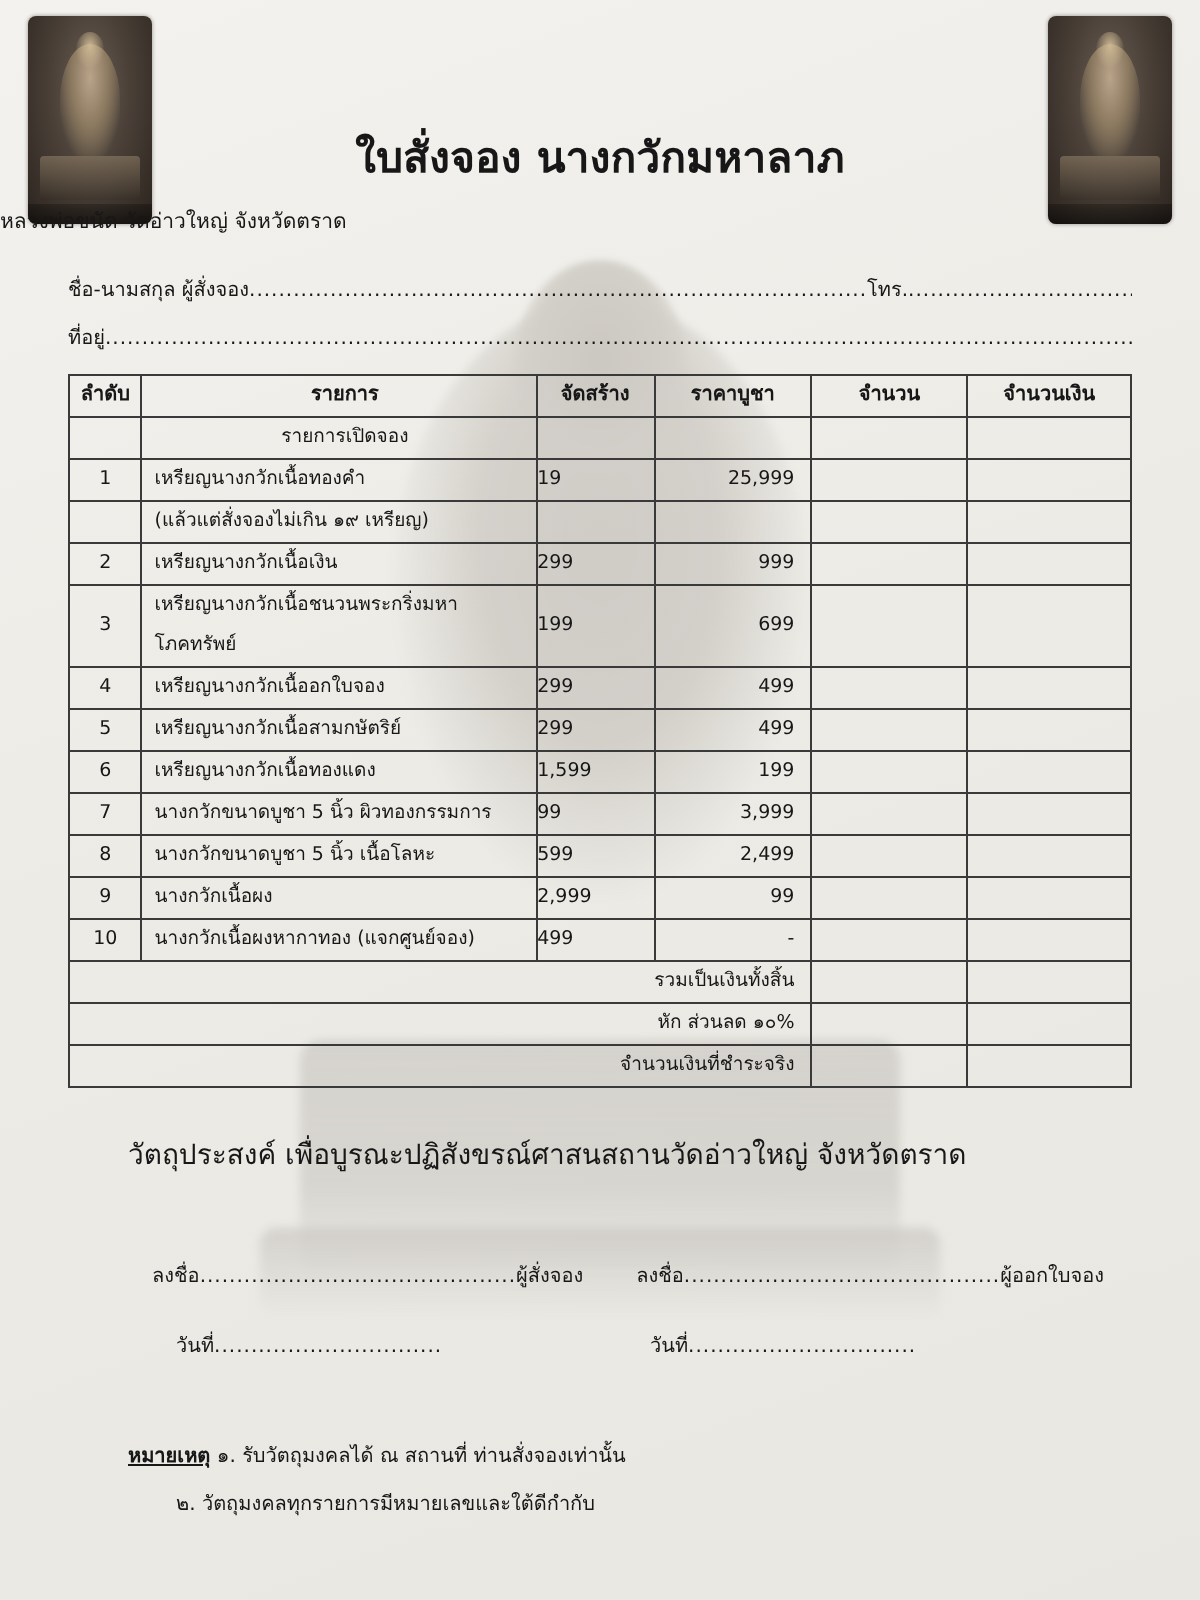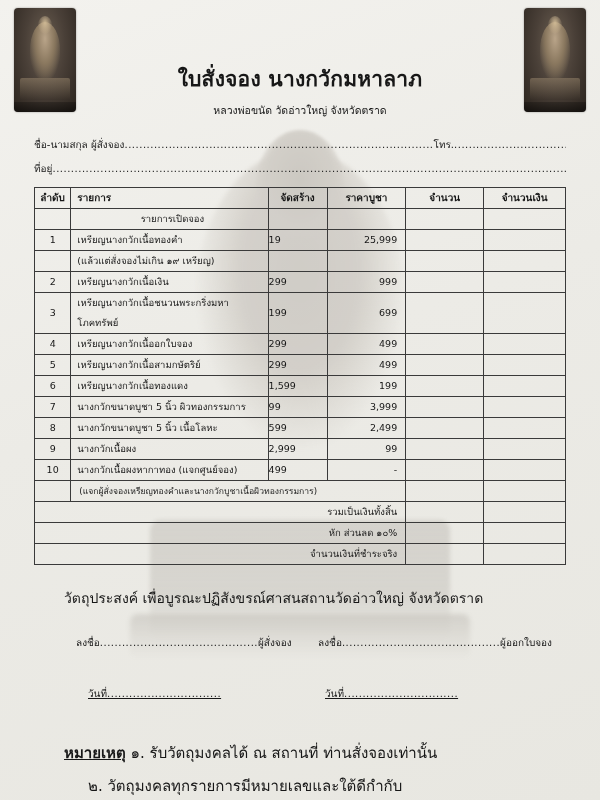--- a/index.html
+++ b/index.html
@@ -131,21 +131,20 @@
   }
   .title {
     text-align: center;
     font-size: 21px;
     font-weight: bold;
     margin: 0;
     padding-top: 62px;
     letter-spacing: .2px;
   }
   .subtitle {
-    text-align: center;
     font-size: 10.5px;
     margin-top: 7px;
   }
 
   .fieldline {
     font-size: 10px;
     margin: 0 34px;
     white-space: nowrap;
     overflow: hidden;
   }
@@ -189,33 +188,33 @@
     font-size: 9.5px;
   }
 
   .purpose {
     font-size: 14px;
     margin: 22px 0 0 64px;
   }
 
   .sign-row {
     display: flex;
-    margin-top: 26px;
+    margin-top: 42px;
     padding: 0 48px;
     font-size: 10px;
     gap: 10px;
   }
   .sign-col { flex: 1; white-space: nowrap; }
-  .sign-row.second { margin-top: 36px; text-decoration: underline; }
+  .sign-row.second { margin-top: 20px; }
   .sign-indent { padding-left: 28px; }
   .sign-indent2 { padding-left: 40px; }
 
   .footnotes {
     margin-top: 40px;
-    font-size: 15px;
+    font-size: 10px;
     padding-left: 64px;
   }
   .footnotes .fn2 { padding-left: 24px; margin-top: 9px; }
   .fn-label { font-weight: bold; text-decoration: underline; }
 </style>
 </head>
 <body>
 
 <div class="page">
 
@@ -246,21 +245,21 @@
       <span>ชื่อ-นามสกุล ผู้สั่งจอง</span><span class="dots">....................................................................................</span><span>โทร.</span><span class="dots">................................</span>
     </div>
     <div class="fieldline l2">
       <span>ที่อยู่</span><span class="dots">......................................................................................................................................................................</span>
     </div>
 
     <table class="order">
       <thead>
         <tr>
           <th class="c-no">ลำดับ</th>
-          <th class="c-item" style="text-align:left">รายการ</th>
+          <th class="c-item" style="text-align:center">รายการ</th>
           <th class="c-made">จัดสร้าง</th>
           <th class="c-price" style="text-align:center;padding-right:0 !important">ราคาบูชา</th>
           <th class="c-qty">จำนวน</th>
           <th class="c-amount">จำนวนเงิน</th>
         </tr>
       </thead>
       <tbody>
         <tr class="row-head-sub">
           <td class="c-no"></td>
           <td class="c-item" style="">รายการเปิดจอง</td>
@@ -355,26 +354,20 @@
             <td class="c-no">10</td>
             <td class="c-item">นางกวักเนื้อผงหากาทอง (แจกศูนย์จอง)</td>
             <td class="c-made">499</td>
             <td class="c-price">-</td>
             <td class="c-qty"></td>
             <td class="c-amount"></td>
           </tr>
         </tbody>
       <tbody>
         <tr>
-          <td class="c-no"></td>
-          <td class="c-item note-row" colspan="3" style="padding-left:8px !important;font-size:8.6px">(แจกผู้สั่งจองเหรียญทองคำและนางกวักบูชาเนื้อผิวทองกรรมการ)</td>
-          <td class="c-qty"></td>
-          <td class="c-amount"></td>
-        </tr>
-        <tr>
           <td colspan="4" class="sum-label">รวมเป็นเงินทั้งสิ้น</td>
           <td class="c-qty"></td>
           <td class="c-amount"></td>
         </tr>
         <tr>
           <td colspan="4" class="sum-label">หัก ส่วนลด ๑๐%</td>
           <td class="c-qty"></td>
           <td class="c-amount"></td>
         </tr>
         <tr>

